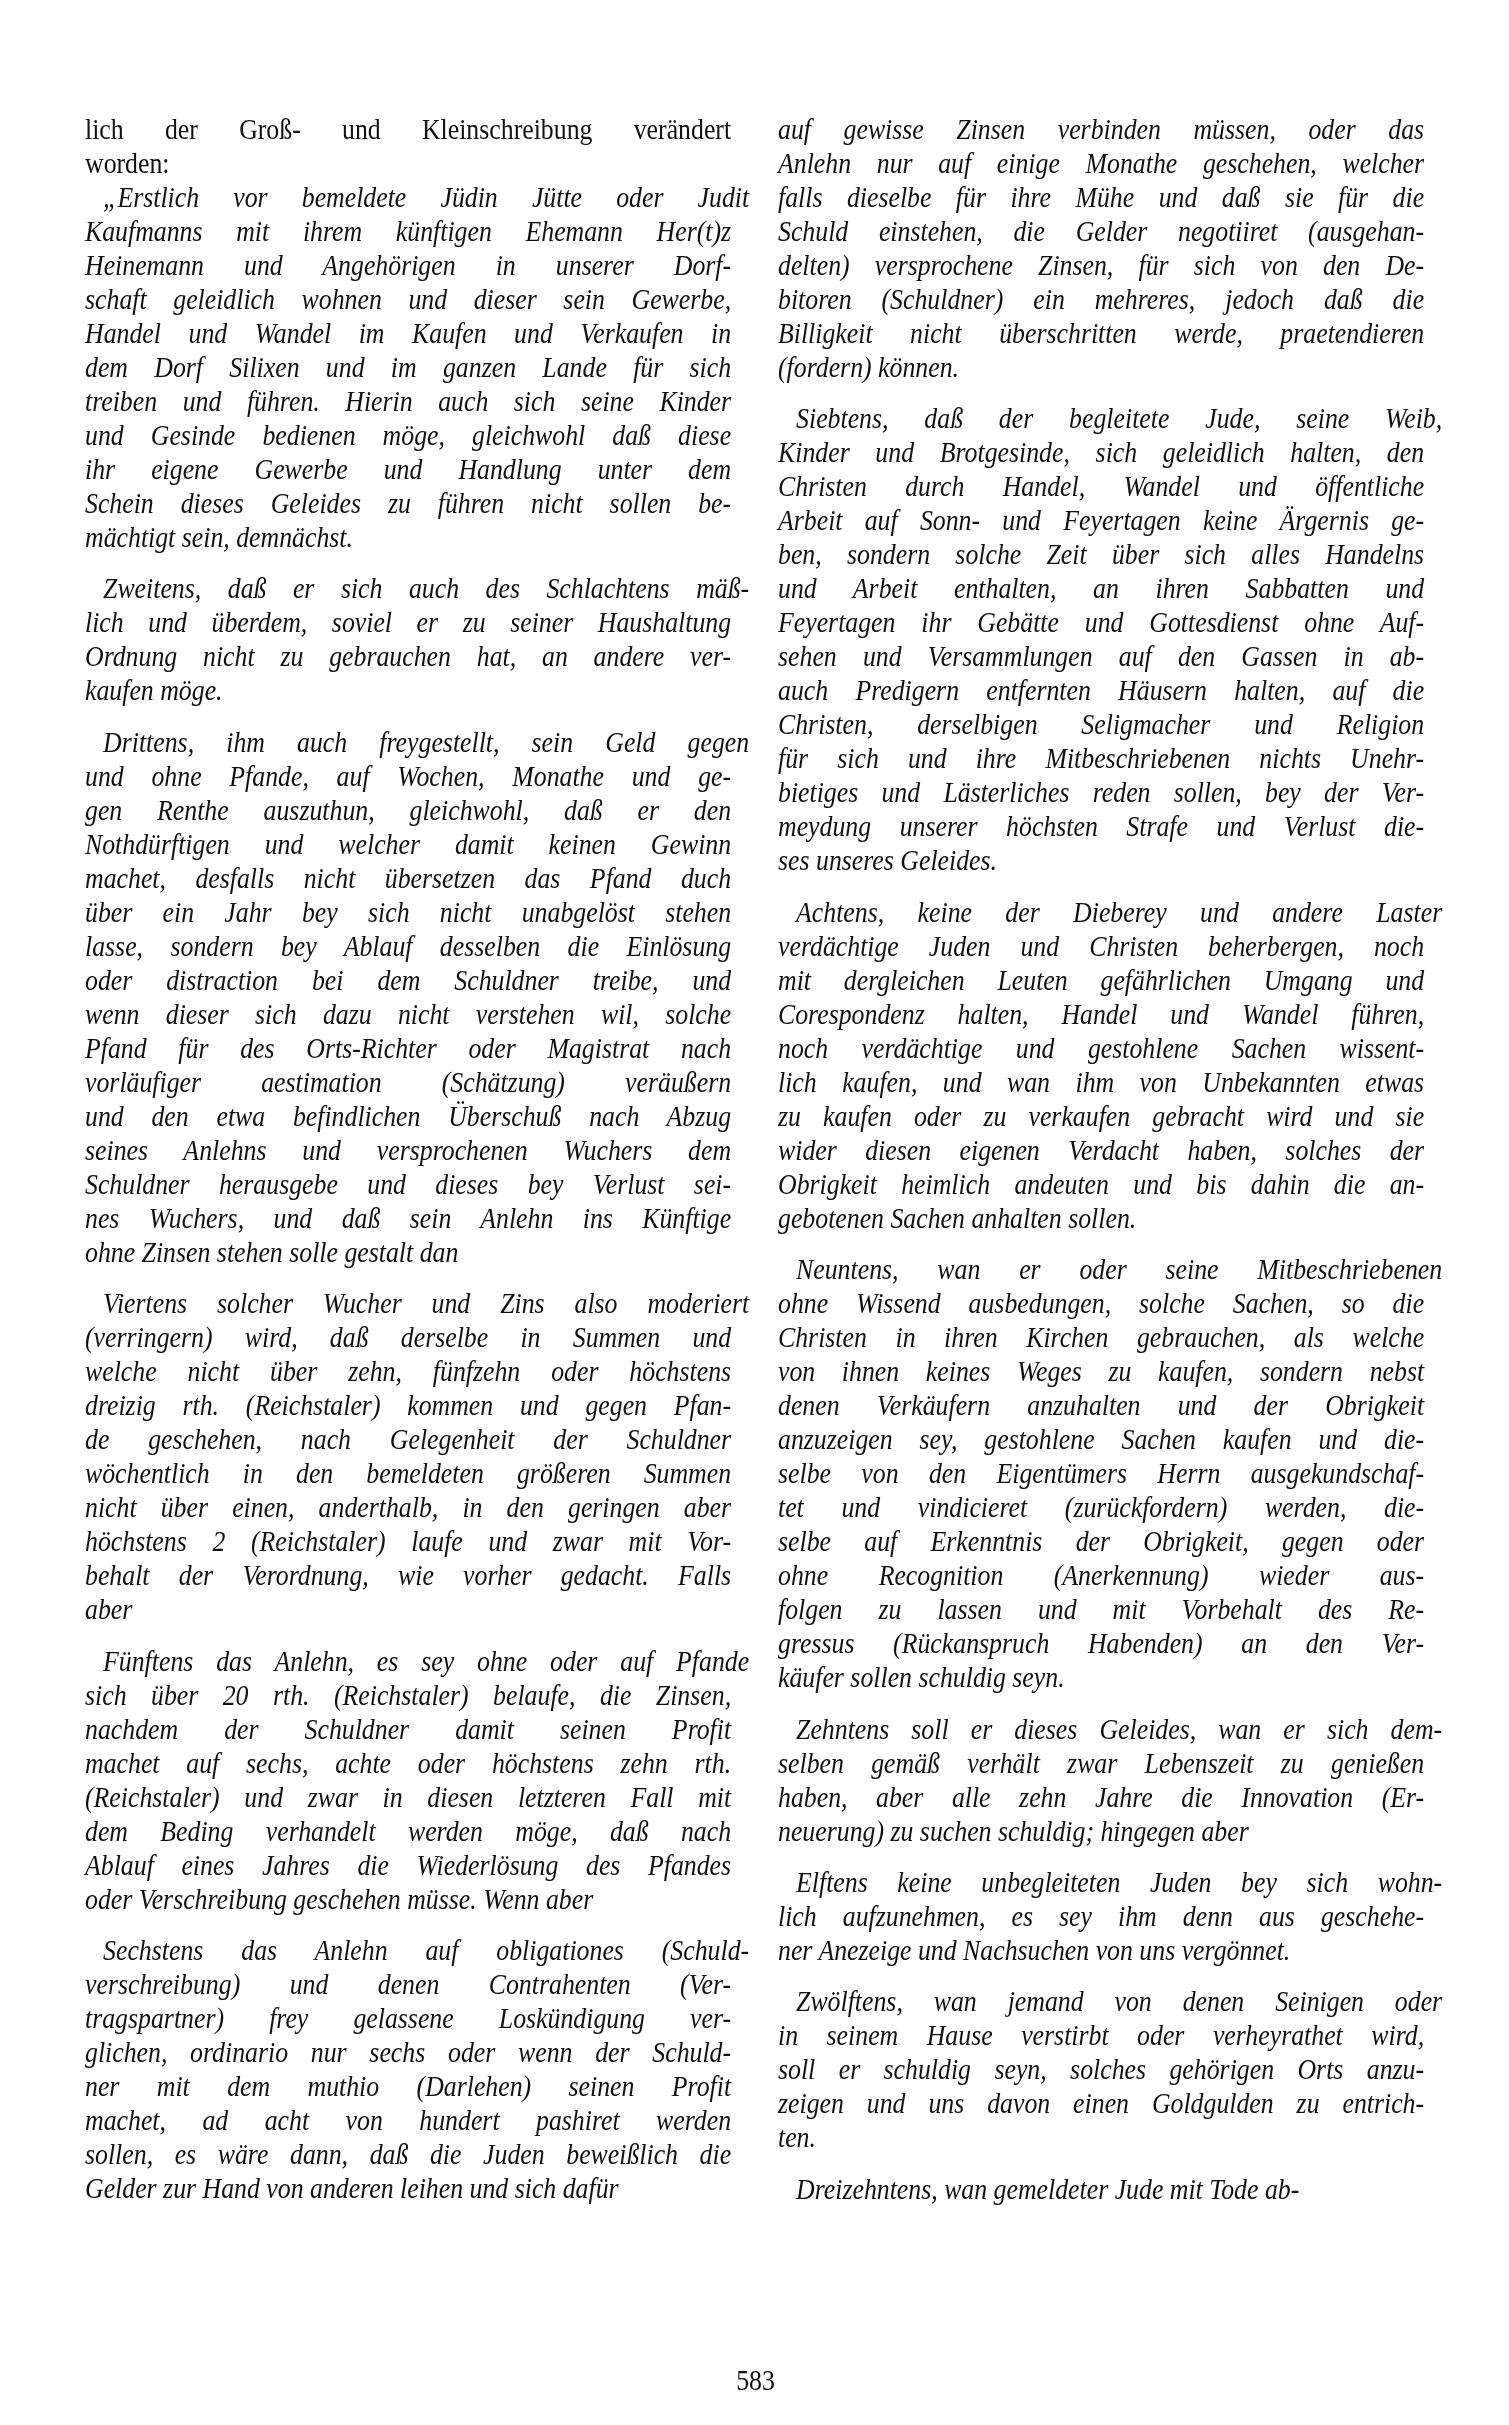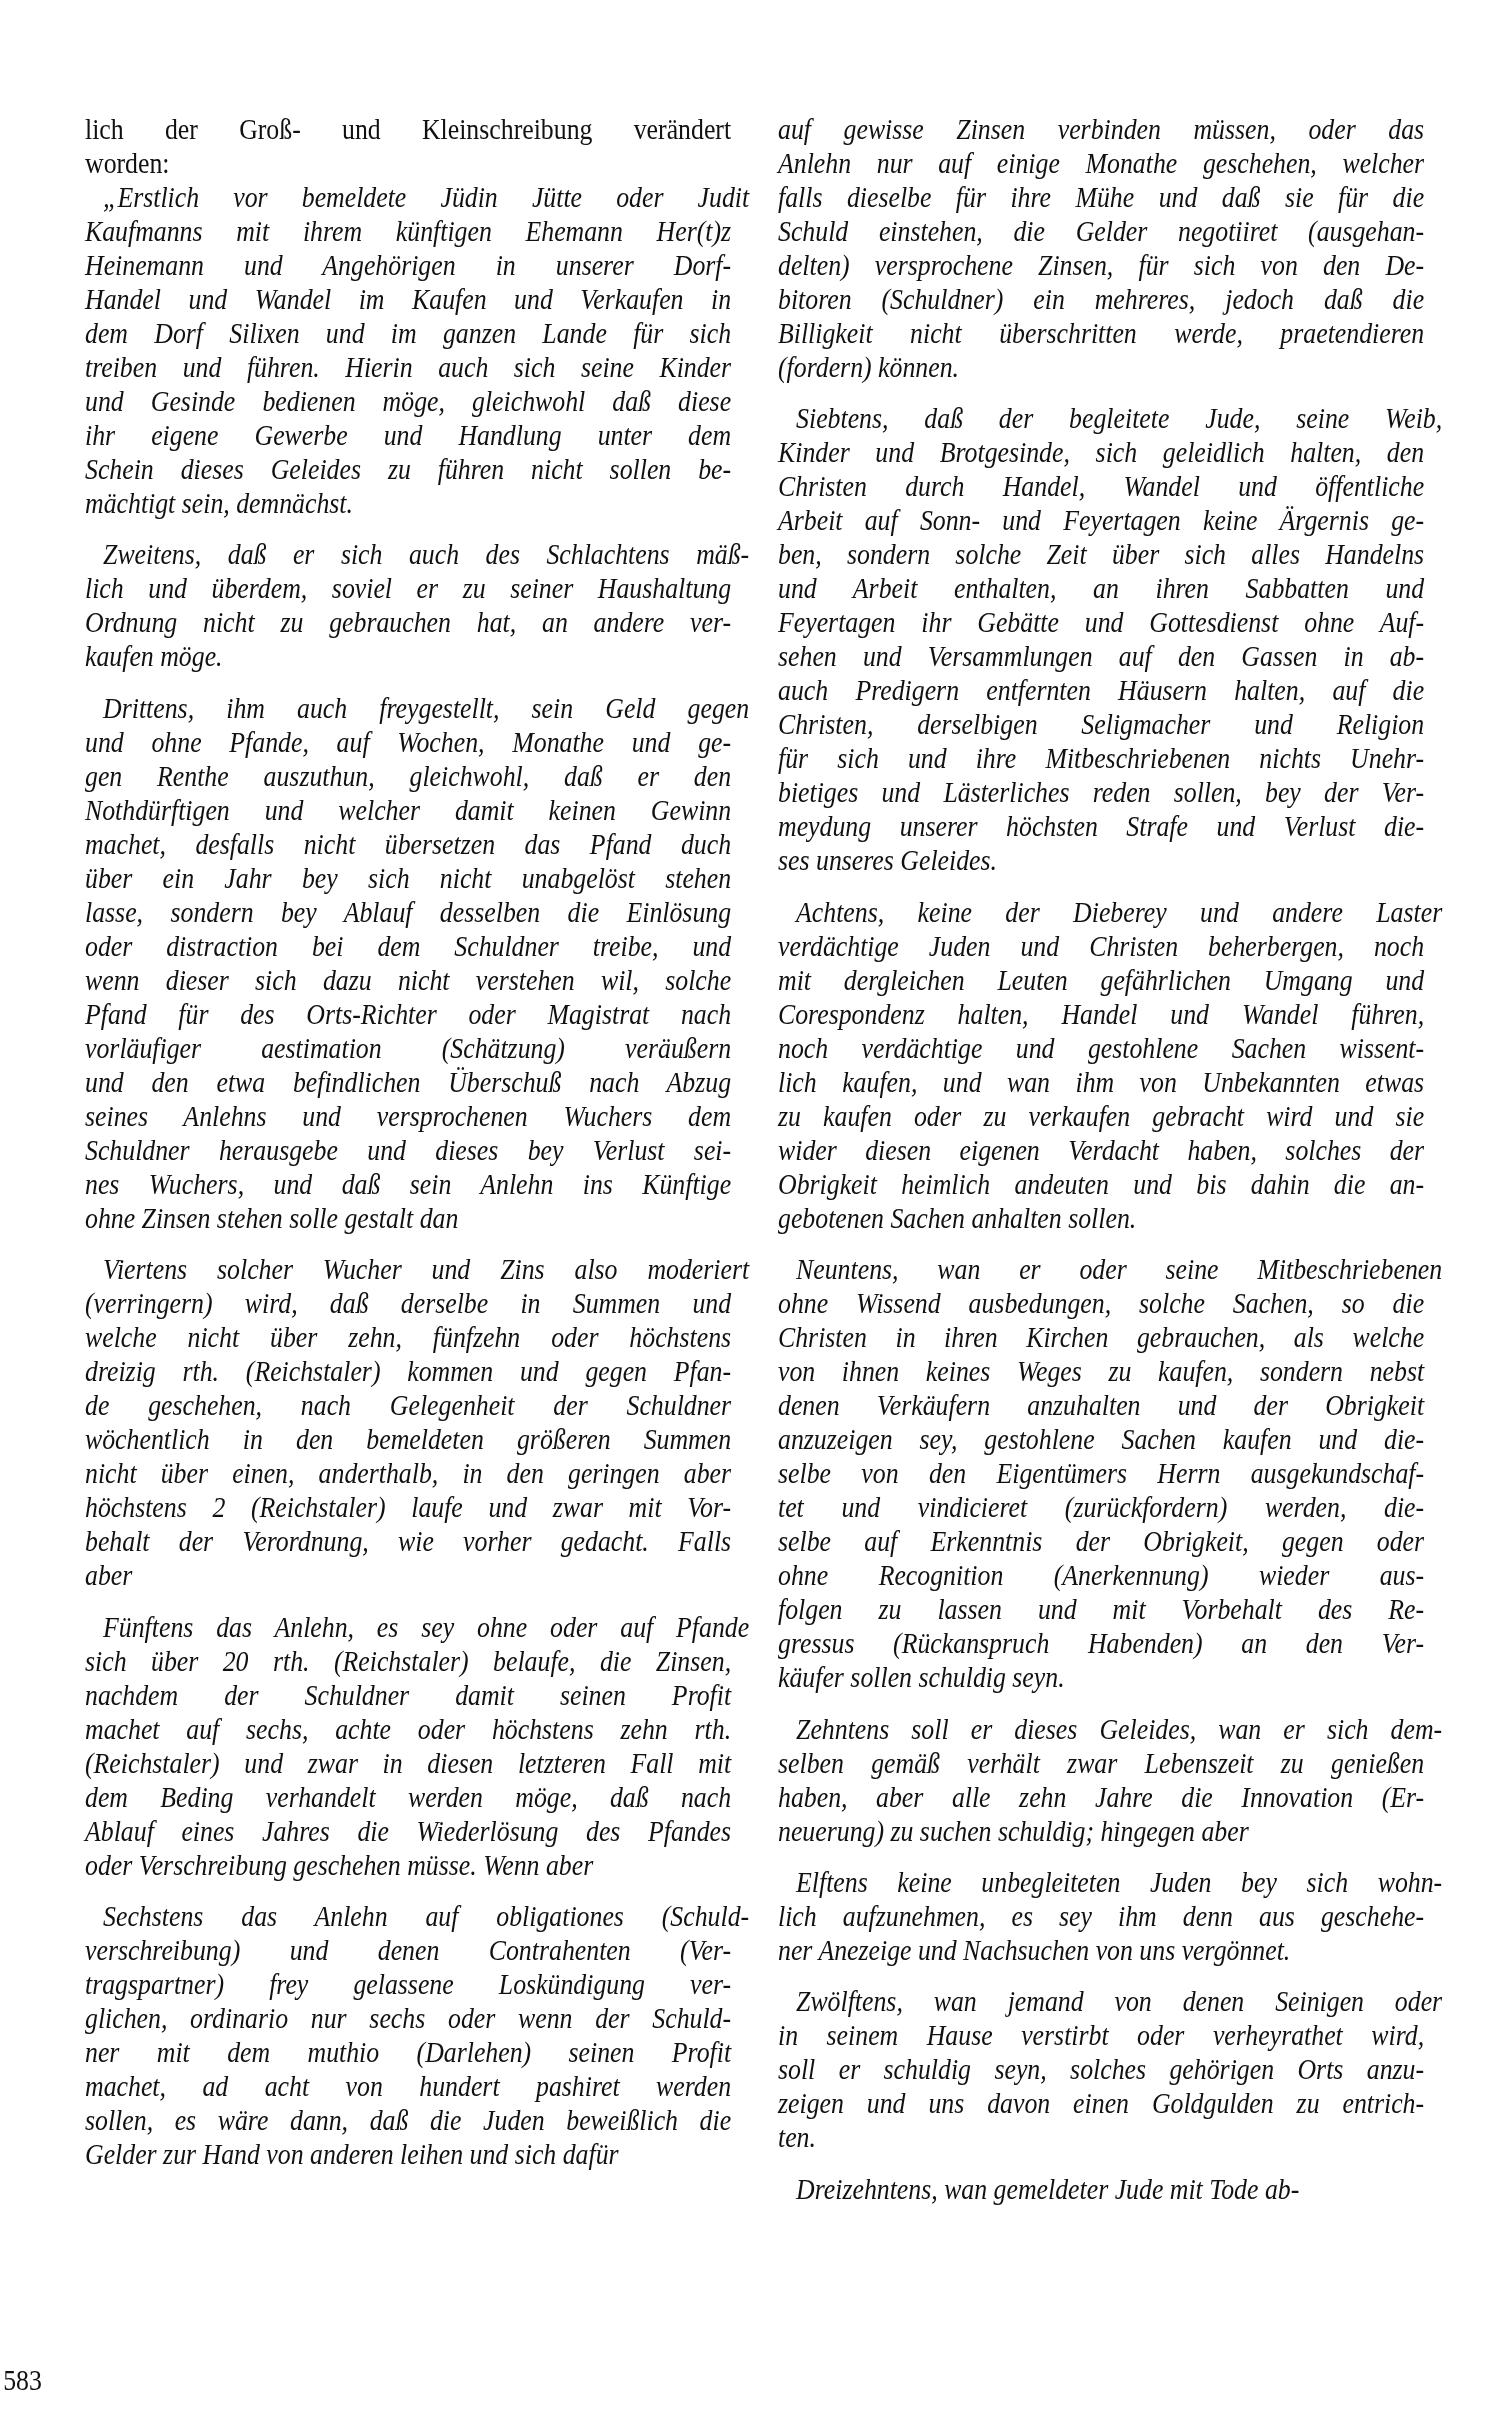--- a/index.html
+++ b/index.html
@@ -53,20 +53,21 @@
     transform-origin: left center;
     width: 116.3%;
     text-align: justify;
     text-align-last: inherit;
   }
   .page-number {
     position: absolute;
     top: 2363px;
     left: 0;
     width: 1510px;
+    text-align: center;
     font-size: 30px;
     line-height: 33px;
     font-style: normal;
   }
   .page-number span {
     display: inline-block;
     transform: scaleX(0.86);
   }
 </style>
 </head>
@@ -75,20 +76,21 @@
 <div class="page">
   <div class="column col-left" id="col-left">
       <div class="para" style="margin-bottom: 0px;">
         <div class="line roman"><span class="line-inner" style="text-align-last: justify;">lich der Groß- und Kleinschreibung verändert</span></div>
         <div class="line roman last"><span class="line-inner" style="text-align-last: left;">worden:</span></div>
       </div>
       <div class="para">
         <div class="line italic"><span class="line-inner" style="padding-left: 21px; text-align-last: justify;">„Erstlich vor bemeldete Jüdin Jütte oder Judit</span></div>
         <div class="line italic"><span class="line-inner" style="text-align-last: justify;">Kaufmanns mit ihrem künftigen Ehemann Her(t)z</span></div>
         <div class="line italic"><span class="line-inner" style="text-align-last: justify;">Heinemann und Angehörigen in unserer Dorf-</span></div>
+        <div class="line italic"><span class="line-inner" style="text-align-last: justify;">schaft geleidlich wohnen und dieser sein Gewerbe,</span></div>
         <div class="line italic"><span class="line-inner" style="text-align-last: justify;">Handel und Wandel im Kaufen und Verkaufen in</span></div>
         <div class="line italic"><span class="line-inner" style="text-align-last: justify;">dem Dorf Silixen und im ganzen Lande für sich</span></div>
         <div class="line italic"><span class="line-inner" style="text-align-last: justify;">treiben und führen. Hierin auch sich seine Kinder</span></div>
         <div class="line italic"><span class="line-inner" style="text-align-last: justify;">und Gesinde bedienen möge, gleichwohl daß diese</span></div>
         <div class="line italic"><span class="line-inner" style="text-align-last: justify;">ihr eigene Gewerbe und Handlung unter dem</span></div>
         <div class="line italic"><span class="line-inner" style="text-align-last: justify;">Schein dieses Geleides zu führen nicht sollen be-</span></div>
         <div class="line italic last"><span class="line-inner" style="text-align-last: left;">mächtigt sein, demnächst.</span></div>
       </div>
       <div class="para">
         <div class="line italic"><span class="line-inner" style="padding-left: 21px; text-align-last: justify;">Zweitens, daß er sich auch des Schlachtens mäß-</span></div>

